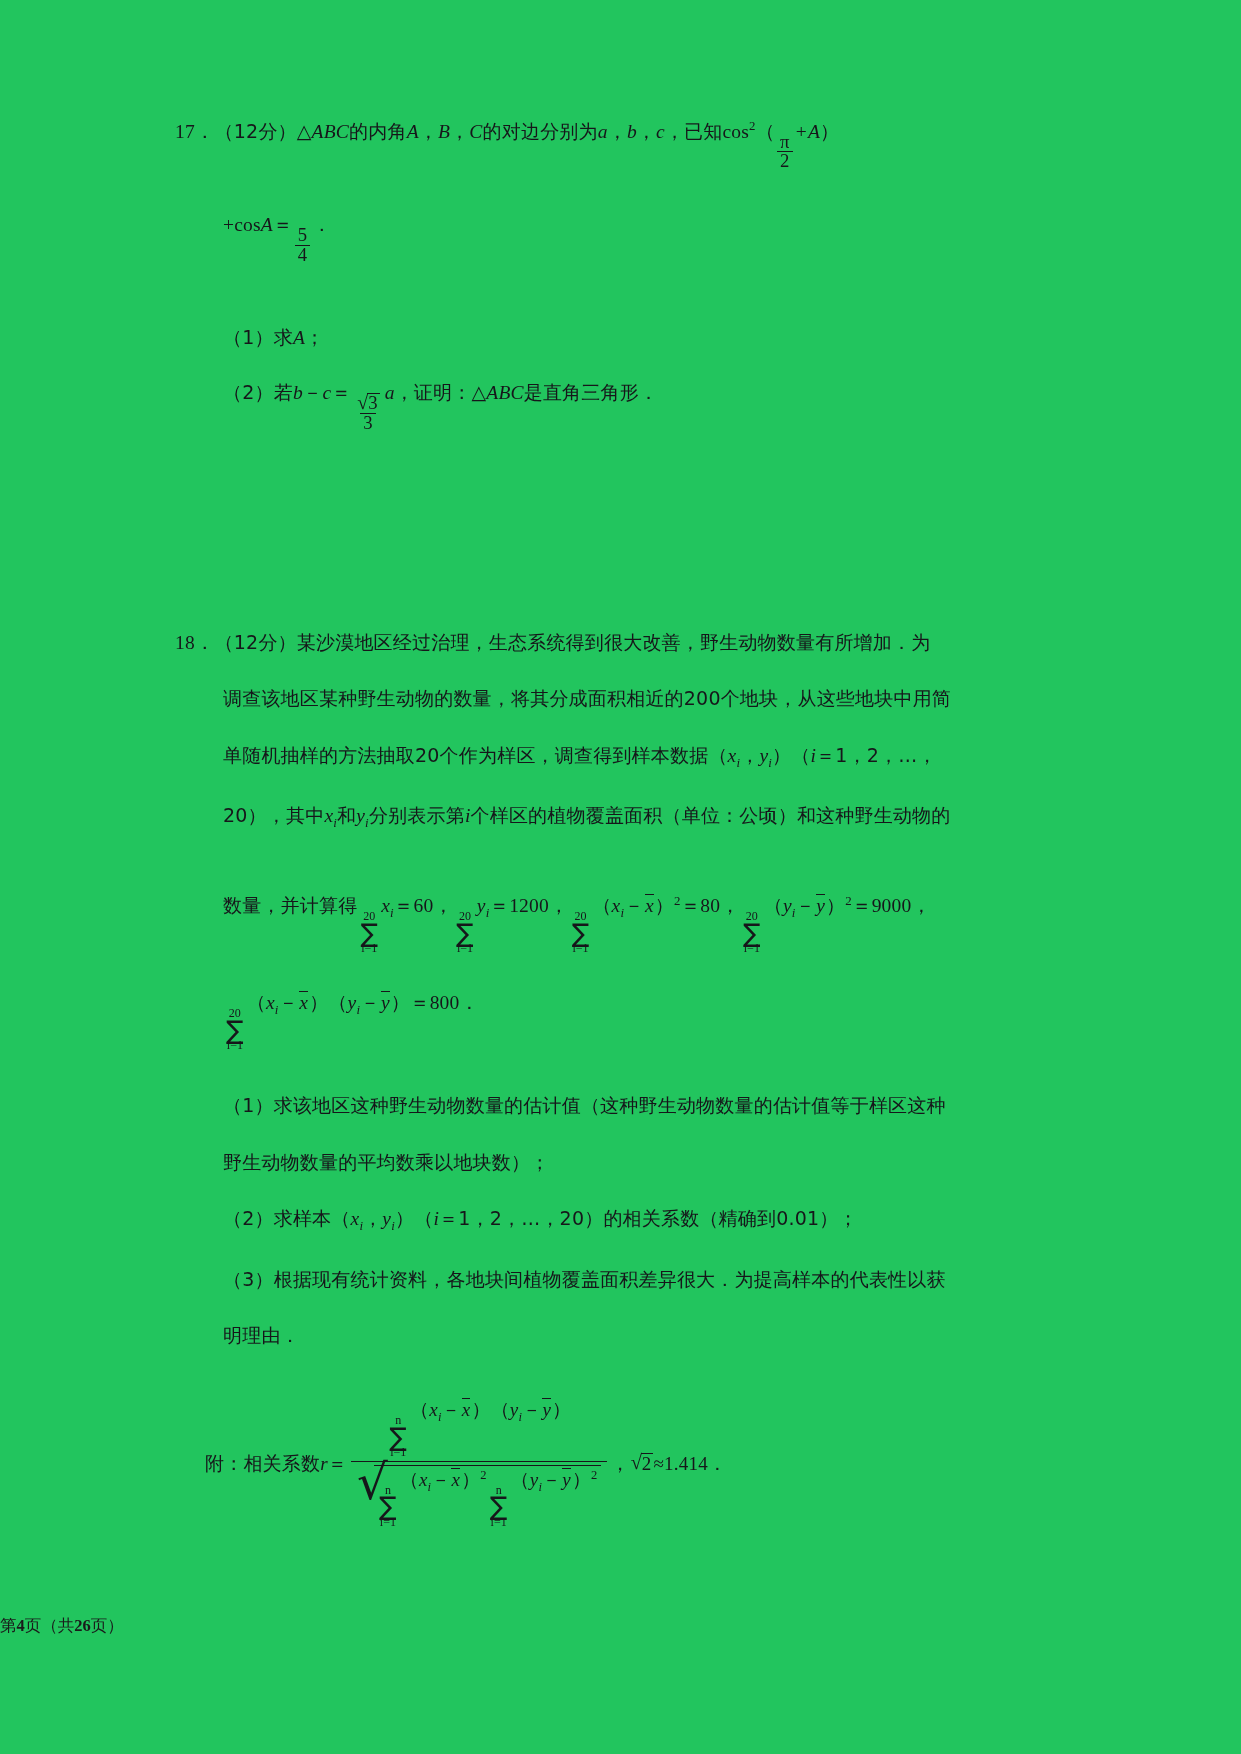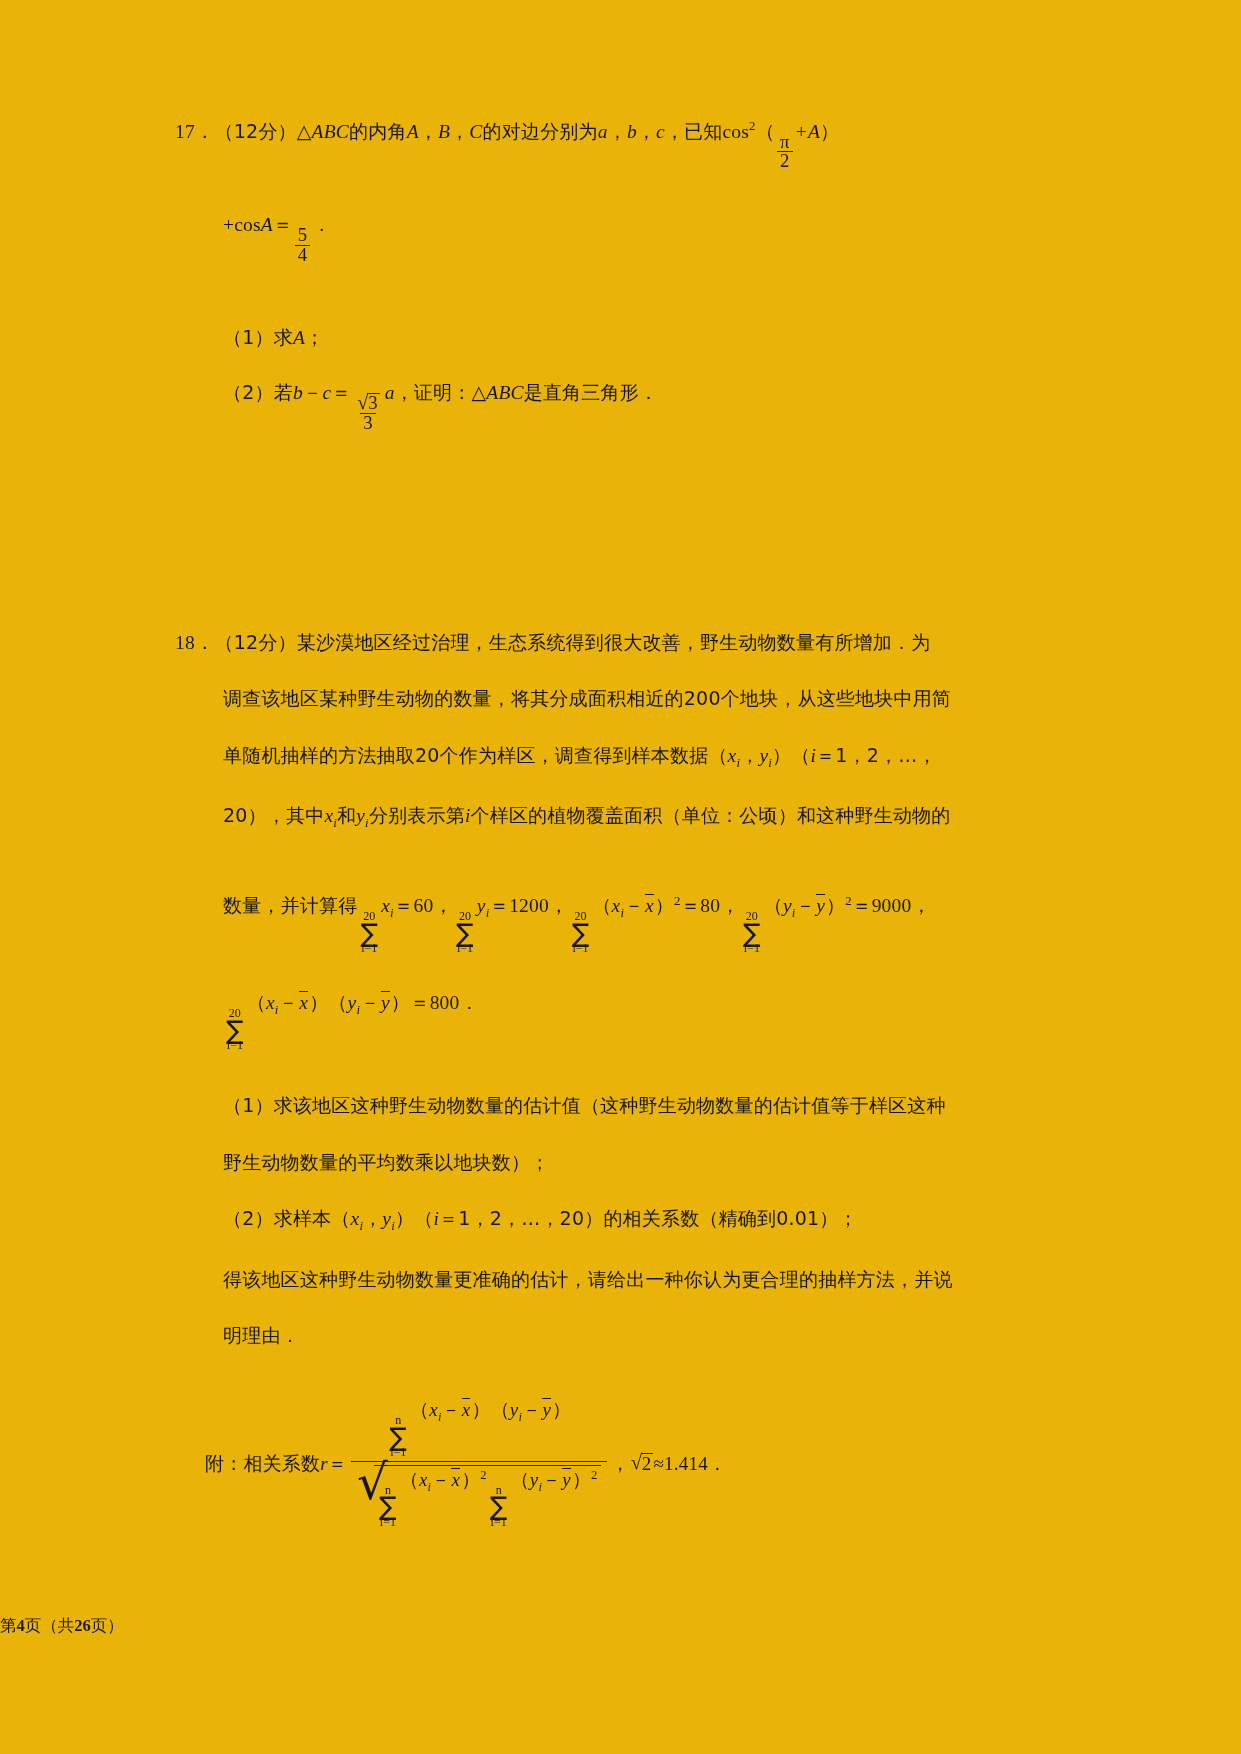--- a/index.html
+++ b/index.html
@@ -11,21 +11,21 @@
     width: 1241px;
     height: 1754px;
     position: relative;
     font-family: "Liberation Serif", "DejaVu Serif", serif;
     color: #1a1a1a;
     overflow: hidden;
   }
   .page {
     position: absolute;
     inset: 0;
-    background: #eab308;
+    background: #22c55e;
   }
   .content {
     position: absolute;
     left: 175px;
     top: 120px;
     width: 880px;
   }
 
   
   .line {
@@ -232,24 +232,24 @@
       </div>
 
       <div class="line qbody" style="margin-bottom:37px;">
         <span class="cn">野生动物数量的平均数乘以地块数）；</span>
       </div>
 
       <div class="line qbody" style="margin-bottom:37px;">
         <span class="cn">（2）</span><span class="cn">求样本（</span><span class="it">x</span><span class="it sub">i</span><span class="cn">，</span><span class="it">y</span><span class="it sub">i</span><span class="cn">）（</span><span class="it">i</span><span class="cn">＝1，2，…，20）的相关系数（精确到0.01）；</span>
       </div>
 
-
-      <div class="line qbody" style="margin-bottom:37px;">
-        <span class="cn">得该地区这种野生动物数量更准确的估计，请给出一种你认为更合理的抽样方法，并说</span>
-      </div>
+      <div class="line qbody" style="margin-bottom:37px;">
+        <span class="cn">（3）</span><span class="cn">根据现有统计资料，各地块间植物覆盖面积差异很大．为提高样本的代表性以获</span>
+      </div>
+
 
       <div class="line qbody" style="margin-bottom:52px;">
         <span class="cn">明理由．</span>
       </div>
 
       <div class="line" style="margin-left:30px; display:flex; align-items:center; font-size:19px;">
         <span class="cn">附：相关系数</span>
           <span class="it">r</span>
           <span class="num">＝</span>
 

